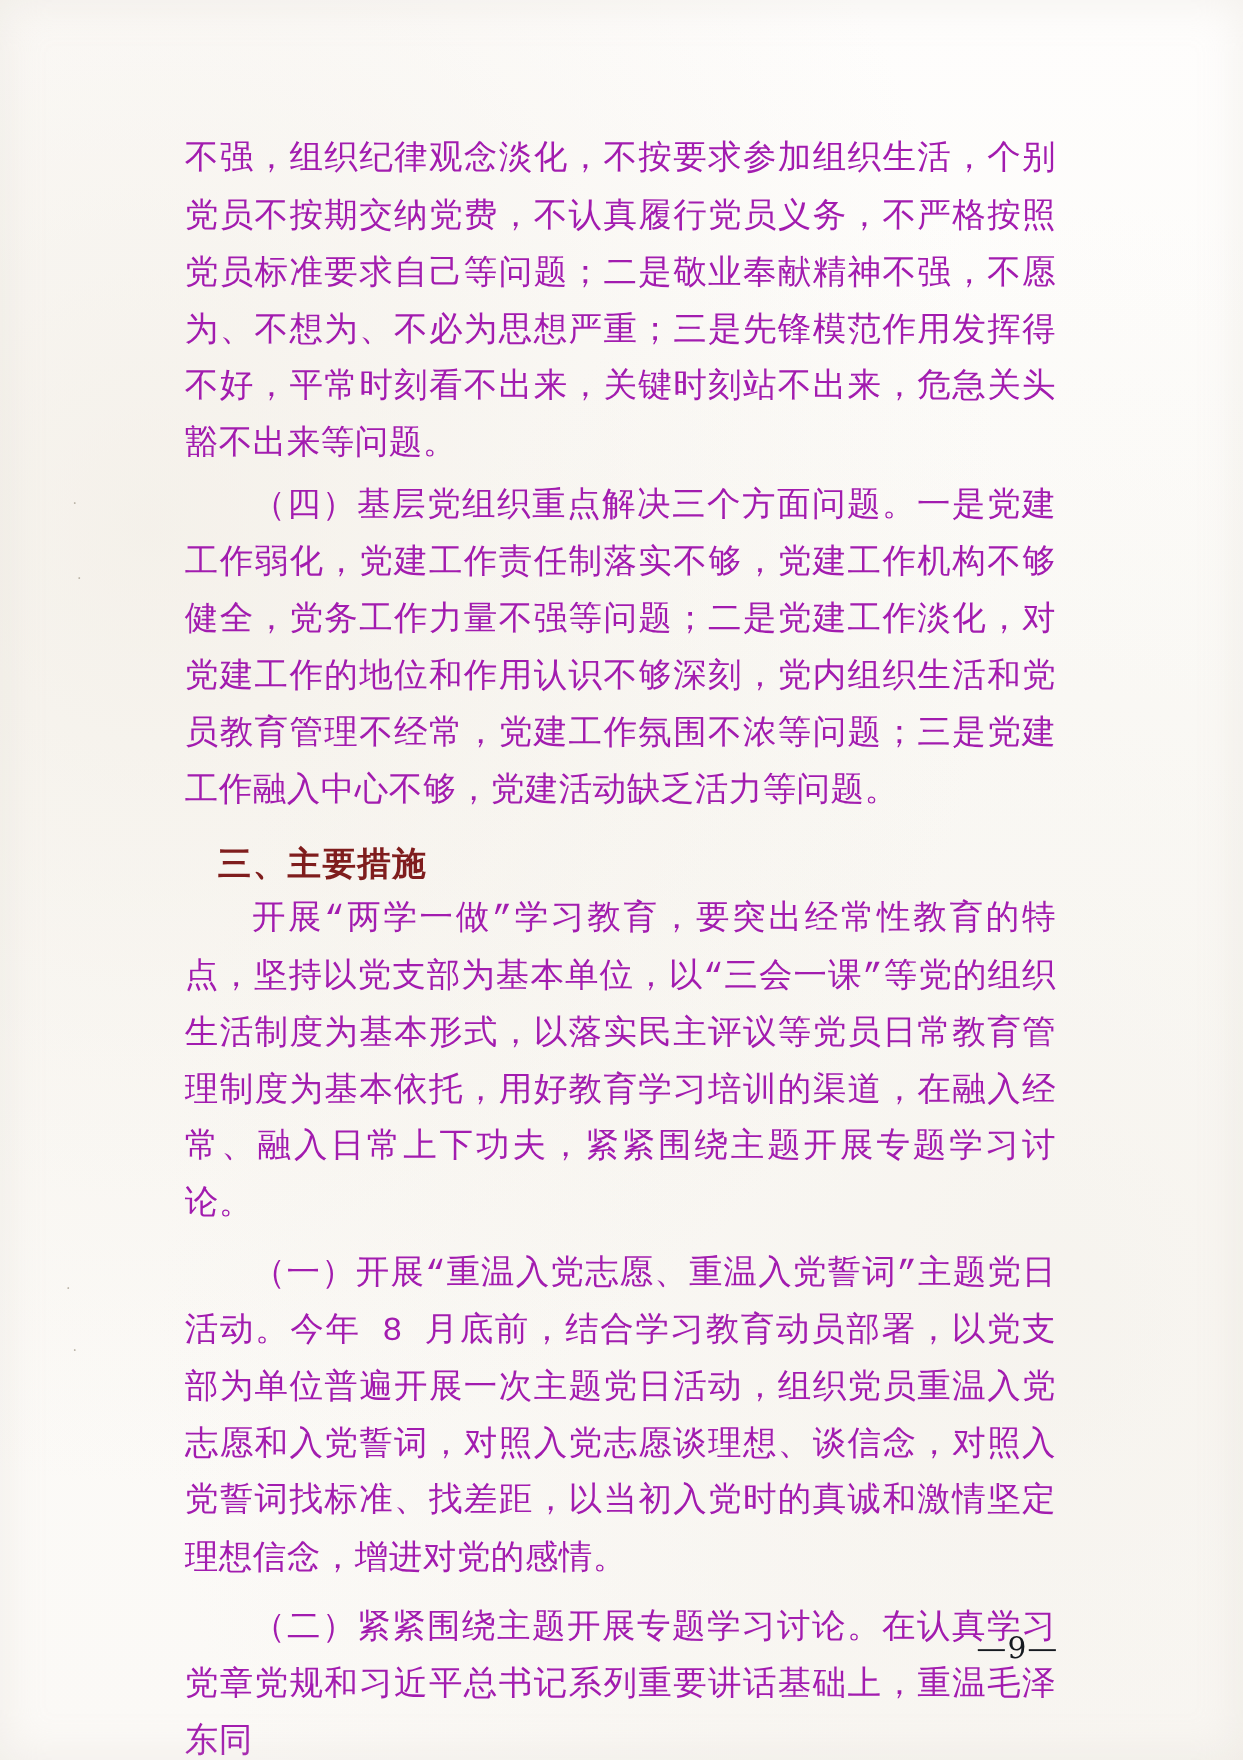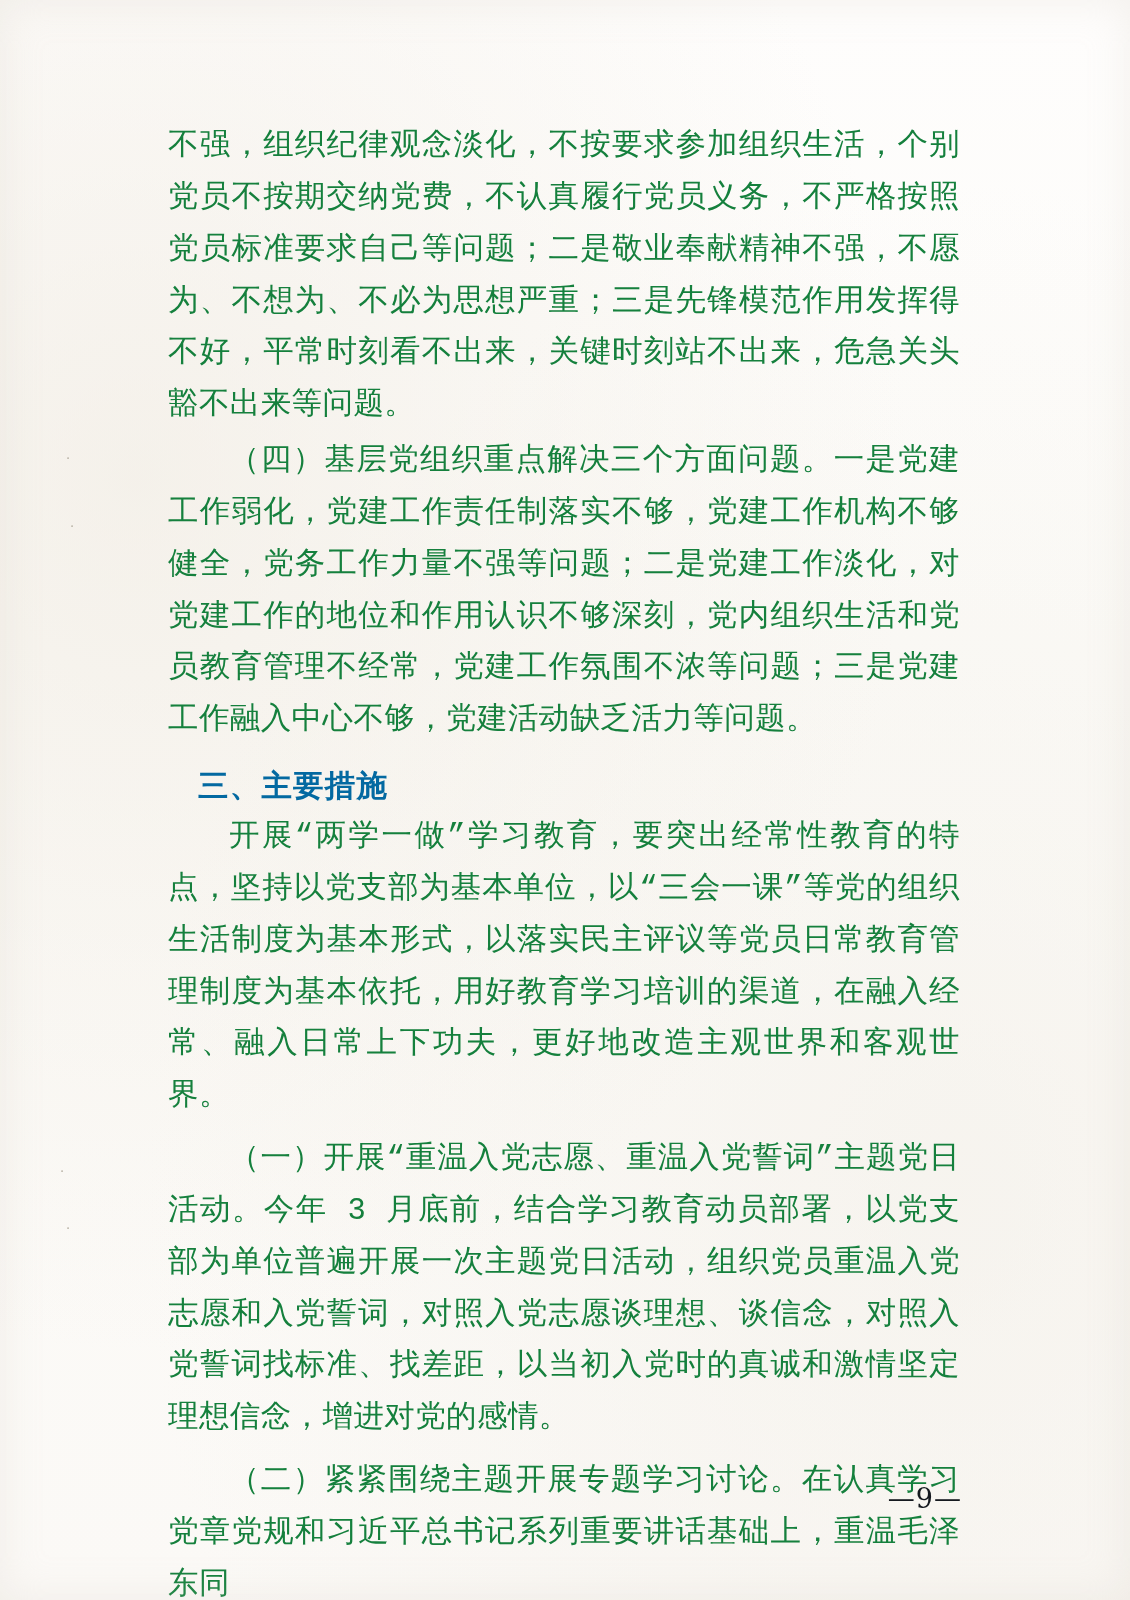--- a/index.html
+++ b/index.html
@@ -28,34 +28,34 @@
   }
   .content {
     position: absolute;
     left: 168px;
     top: 118px;
     width: 792px;
   }
   .para {
     font-size: 30.5px;
     line-height: 1.70;
-    color: #15803d;
+    color: #a21caf;
     letter-spacing: 0.4px;
     text-align: justify;
     margin: 0 0 2px 0;
     font-family: "DejaVu Serif", serif;
   }
   .para.indent {
     text-indent: 61px;
     font-family: Liberation Mono, monospace;
   }
   .heading {
     font-size: 30.5px;
     line-height: 1.70;
-    color: #0369a1;
+    color: #7f1d1d;
     letter-spacing: 1.2px;
     font-weight: bold;
     text-indent: 30px;
     margin: 6px 0 0 0;
     font-family: "DejaVu Sans", sans-serif;
   }
   .gap-sm { height: 5px; }
   .gap-md { height: 9px; }
   .footer {
     position: absolute;
@@ -107,25 +107,25 @@
     <p class="para">不强，组织纪律观念淡化，不按要求参加组织生活，个别党员不按期交纳党费，不认真履行党员义务，不严格按照党员标准要求自己等问题；二是敬业奉献精神不强，不愿为、不想为、不必为思想严重；三是先锋模范作用发挥得不好，平常时刻看不出来，关键时刻站不出来，危急关头豁不出来等问题。</p>
 
     <div class="gap-sm"></div>
 
     <p class="para indent">（四）基层党组织重点解决三个方面问题。一是党建工作弱化，党建工作责任制落实不够，党建工作机构不够健全，党务工作力量不强等问题；二是党建工作淡化，对党建工作的地位和作用认识不够深刻，党内组织生活和党员教育管理不经常，党建工作氛围不浓等问题；三是党建工作融入中心不够，党建活动缺乏活力等问题。</p>
 
     <div class="gap-sm"></div>
 
     <h2 class="heading">三、主要措施</h2>
 
-    <p class="para indent">开展“两学一做”学习教育，要突出经常性教育的特点，坚持以党支部为基本单位，以“三会一课”等党的组织生活制度为基本形式，以落实民主评议等党员日常教育管理制度为基本依托，用好教育学习培训的渠道，在融入经常、融入日常上下功夫，更好地改造主观世界和客观世界。</p>
+    <p class="para indent">开展“两学一做”学习教育，要突出经常性教育的特点，坚持以党支部为基本单位，以“三会一课”等党的组织生活制度为基本形式，以落实民主评议等党员日常教育管理制度为基本依托，用好教育学习培训的渠道，在融入经常、融入日常上下功夫，紧紧围绕主题开展专题学习讨论。</p>
 
     <div class="gap-md"></div>
 
-    <p class="para indent">（一）开展“重温入党志愿、重温入党誓词”主题党日活动。今年 3 月底前，结合学习教育动员部署，以党支部为单位普遍开展一次主题党日活动，组织党员重温入党志愿和入党誓词，对照入党志愿谈理想、谈信念，对照入党誓词找标准、找差距，以当初入党时的真诚和激情坚定理想信念，增进对党的感情。</p>
+    <p class="para indent">（一）开展“重温入党志愿、重温入党誓词”主题党日活动。今年 8 月底前，结合学习教育动员部署，以党支部为单位普遍开展一次主题党日活动，组织党员重温入党志愿和入党誓词，对照入党志愿谈理想、谈信念，对照入党誓词找标准、找差距，以当初入党时的真诚和激情坚定理想信念，增进对党的感情。</p>
 
     <div class="gap-md"></div>
 
     <p class="para indent">（二）紧紧围绕主题开展专题学习讨论。在认真学习党章党规和习近平总书记系列重要讲话基础上，重温毛泽东同</p>
 
   </div>
 
   <div class="footer">—9—</div>
   <div class="edge-shadow"></div>
 </div>

